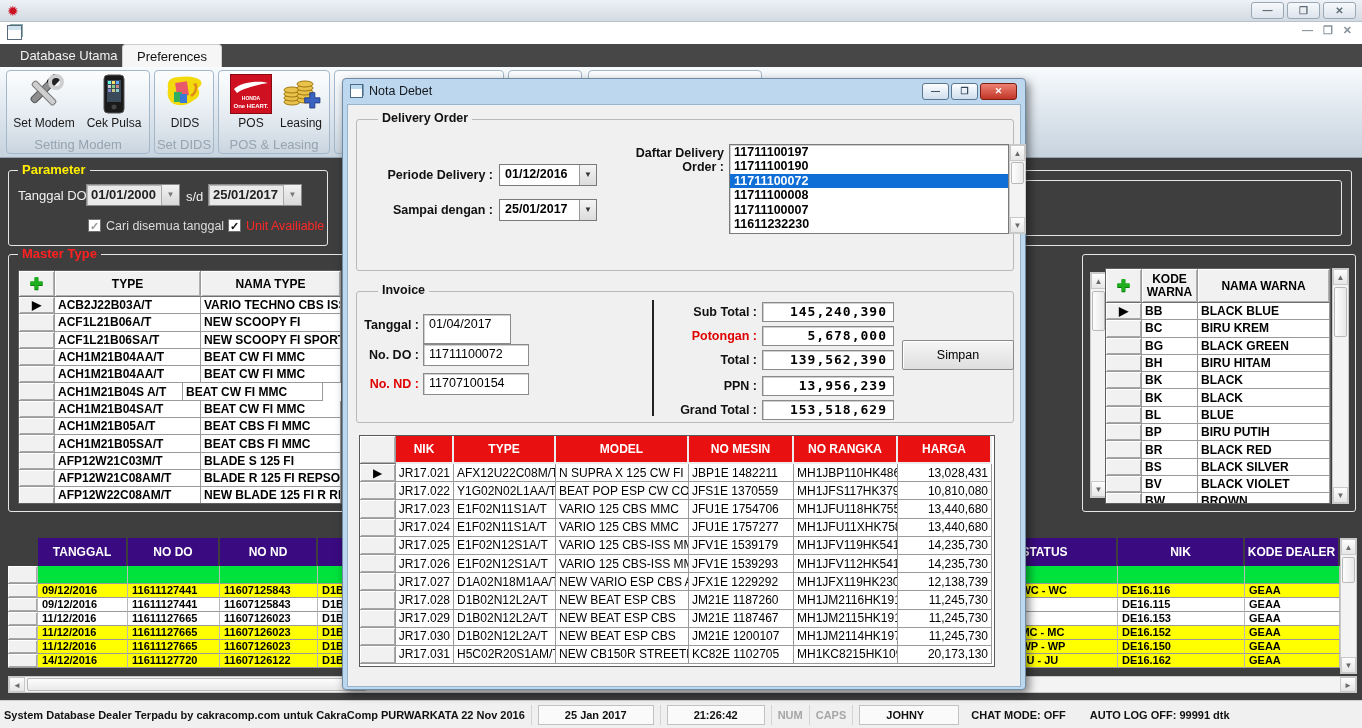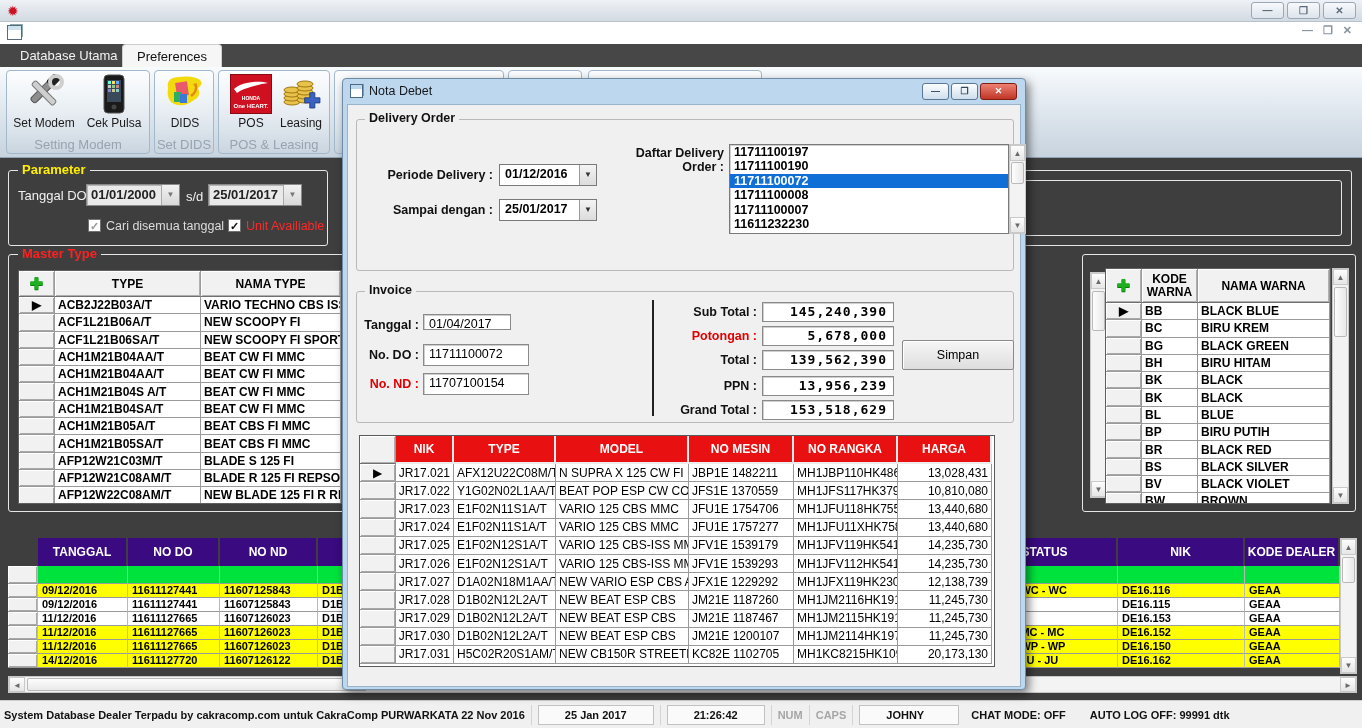--- a/index.html
+++ b/index.html
@@ -76,21 +76,21 @@
   
   .dialog { left:342px; top:78px; width:684px; height:612px; background:#bdd7ef; border:1px solid #6f8ca6; border-radius:4px; box-shadow:3px 4px 10px rgba(0,0,0,.5); z-index:10; }
   .dlg-title { height:24px; display:flex; align-items:center; padding-left:7px; font-size:12.5px; color:#15191d; }
   .dlg-icon { width:13px; height:14px; border:1px solid #4a6a8a; background:linear-gradient(#bcd8ec 0 4px,#fff 4px); margin-right:6px; box-shadow:2px -1px 0 -1px #7a9ab5; }
   .dlg-btns { position:absolute; right:8px; top:4px; display:flex; gap:2px; }
   .dbtn { width:27px; height:17px; border:1px solid #5a7890; border-radius:3px; background:linear-gradient(#fdfeff,#cfdeed); color:#33475a; text-align:center; font-size:9px; line-height:15px; font-weight:bold; }
   .dbtn.close { width:37px; background:linear-gradient(#ee8173,#c03526); border-color:#7e1d12; color:#fff; }
   .dlg-client { position:absolute; left:4px; top:25px; width:674px; height:583px; background:#f0f0f0; border:1px solid #98b4cc; }
 
   .gbox { position:absolute; border:1px solid #b9b9b9; border-radius:3px; }
-  .gbox-label { position:absolute; top:-9px; left:8px; background:#f0f0f0; padding:0 4px; font-weight:bold; font-size:12.5px; color:#111; }
+  .gbox-label { position:absolute; top:-9px; left:21px; background:#f0f0f0; padding:0 4px; font-weight:bold; font-size:12.5px; color:#111; }
   .blbl { font-weight:bold; font-size:12.5px; color:#111; text-align:right; }
   .tbox { border:1px solid #8a8a8a; background:#fff; box-shadow:inset 1px 1px 0 #cfcfcf; font-size:12.5px; padding:2px 5px; white-space:nowrap; overflow:hidden; }
   .numbox { border:1px solid #8a8a8a; background:#fff; box-shadow:inset 1px 1px 0 #cfcfcf; font-family:"DejaVu Sans Mono", monospace; font-weight:bold; font-size:13px; letter-spacing:1px; text-align:right; padding:1px 6px; }
   .wcombo { display:flex; height:22px; border:1px solid #7a7a7a; background:#fff; }
   .wcombo .val { flex:1; font-weight:bold; font-size:12.5px; padding:2px 5px; }
   .wcombo .arr { width:17px; background:linear-gradient(#f4f4f4,#dcdcdc); border-left:1px solid #9a9a9a; color:#333; font-size:8px; text-align:center; line-height:20px; }
   .listbox { position:absolute; border:1px solid #7a7a7a; background:#fff; box-shadow:inset 1px 1px 0 #cfcfcf; overflow:hidden; }
   .lb-item { height:14.4px; font-size:12.5px; font-weight:bold; padding:0 4px; line-height:14px; }
   .lb-item.sel { background:#0f6fd7; color:#fff; }
   .btn { background:linear-gradient(#f6f6f6,#dedede); border:1px solid #8a8a8a; border-radius:2px; box-shadow:1px 1px 0 #fff inset; font-size:12.5px; text-align:center; }
@@ -269,21 +269,21 @@
       <div class="dc" style="width:146px;">ACH1M21B04AA/T</div>
       <div class="dc" style="width:140px;">BEAT CW FI MMC</div>
     </div>
       <div class="drow" style="height:17.3px;">
       <div class="dc rh" style="width:36px;"></div>
       <div class="dc" style="width:146px;">ACH1M21B04AA/T</div>
       <div class="dc" style="width:140px;">BEAT CW FI MMC</div>
     </div>
       <div class="drow" style="height:17.3px;">
       <div class="dc rh" style="width:36px;"></div>
-      <div class="dc" style="width:146px;">ACH1M21B04S A/T</div>
+      <div class="dc" style="width:128px;">ACH1M21B04S A/T</div>
       <div class="dc" style="width:140px;">BEAT CW FI MMC</div>
     </div>
       <div class="drow" style="height:17.3px;">
       <div class="dc rh" style="width:36px;"></div>
       <div class="dc" style="width:146px;">ACH1M21B04SA/T</div>
       <div class="dc" style="width:140px;">BEAT CW FI MMC</div>
     </div>
       <div class="drow" style="height:17.3px;">
       <div class="dc rh" style="width:36px;"></div>
       <div class="dc" style="width:146px;">ACH1M21B05A/T</div>
@@ -560,21 +560,21 @@
       <div class="vsb" style="left:652px; top:24px; height:90px;">
         <span class="sa" style="top:0;">▲</span>
         <span class="sa" style="bottom:0;">▼</span>
         <span class="thumb" style="top:17px; height:22px;"></span>
       </div>
     </div>
 
     <div class="gbox" style="left:8px; top:186px; width:658px; height:132px;">
       <span class="gbox-label">Invoice</span>
       <div class="blbl abs" style="left:0px; top:26px; width:62px;">Tanggal :</div>
-      <div class="tbox abs" style="left:66px; top:22px; width:88px; height:16px;">01/04/2017</div>
+      <div class="tbox abs" style="left:66px; top:22px; width:88px; height:30px;">01/04/2017</div>
       <div class="blbl abs" style="left:0px; top:56px; width:62px;">No. DO :</div>
       <div class="tbox abs" style="left:66px; top:52px; width:106px; height:22px;">11711100072</div>
       <div class="blbl abs" style="left:0px; top:85px; width:62px; color:#e00000;">No. ND :</div>
       <div class="tbox abs" style="left:66px; top:81px; width:106px; height:22px;">11707100154</div>
 
       <div class="divider-v" style="left:295px; top:8px; height:116px;"></div>
 
       <div class="blbl abs" style="left:300px; top:13px; width:100px;">Sub Total :</div>
       <div class="numbox abs" style="left:405px; top:10px; width:132px; height:20px;">145,240,390</div>
       <div class="blbl abs" style="left:300px; top:37px; width:100px; color:#e00000;">Potongan :</div>

